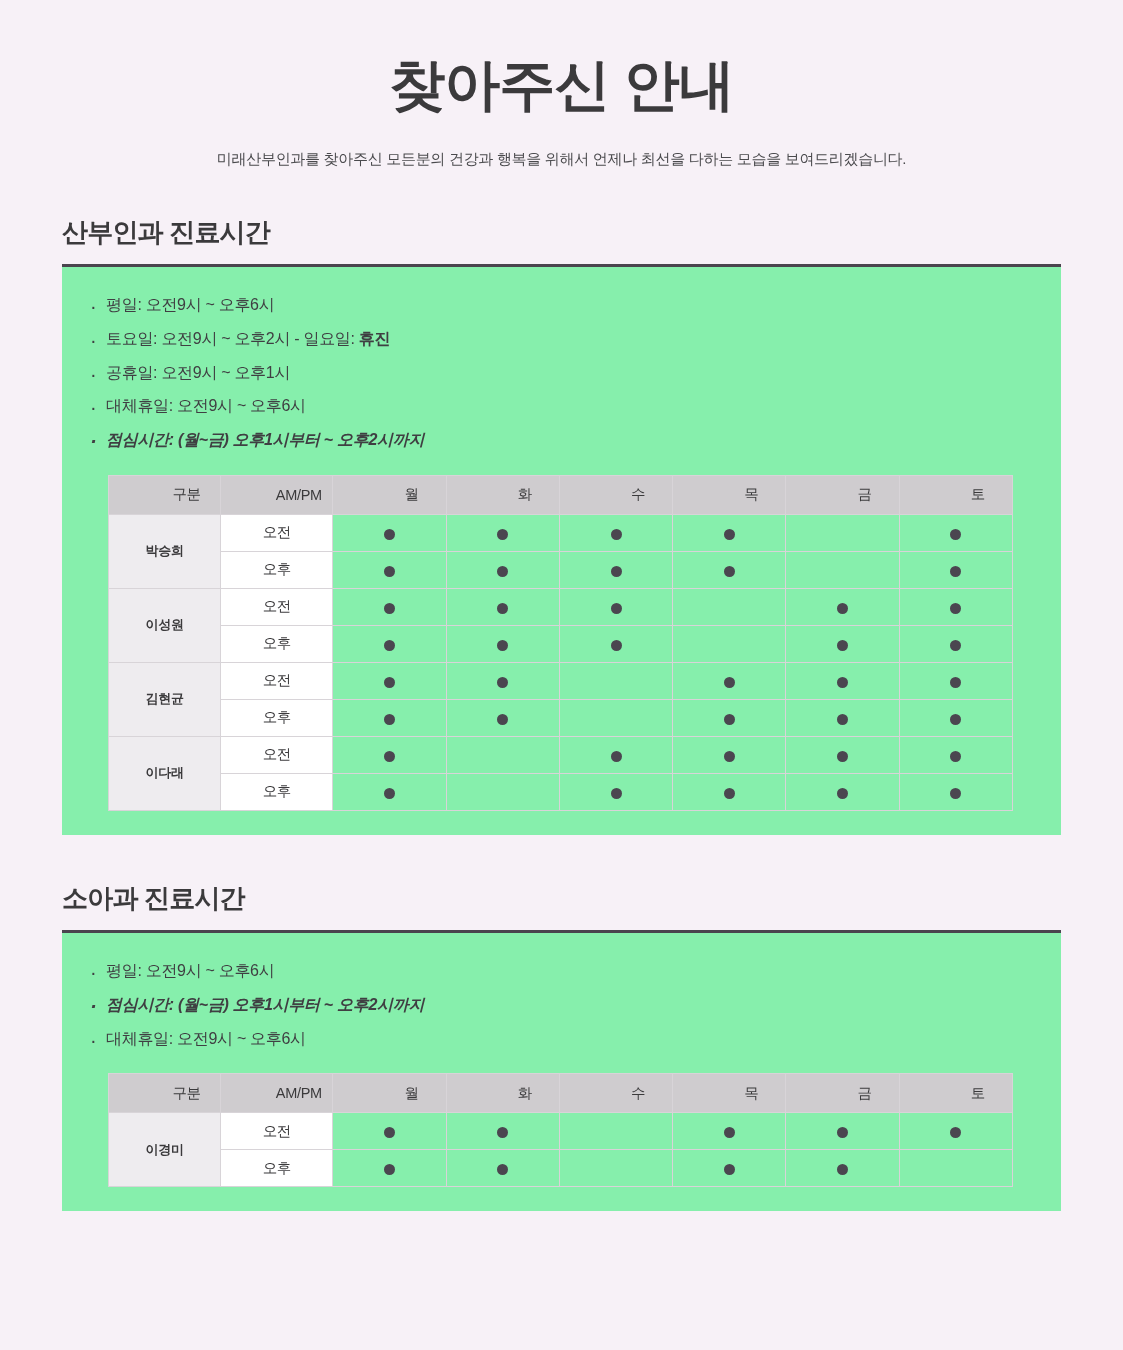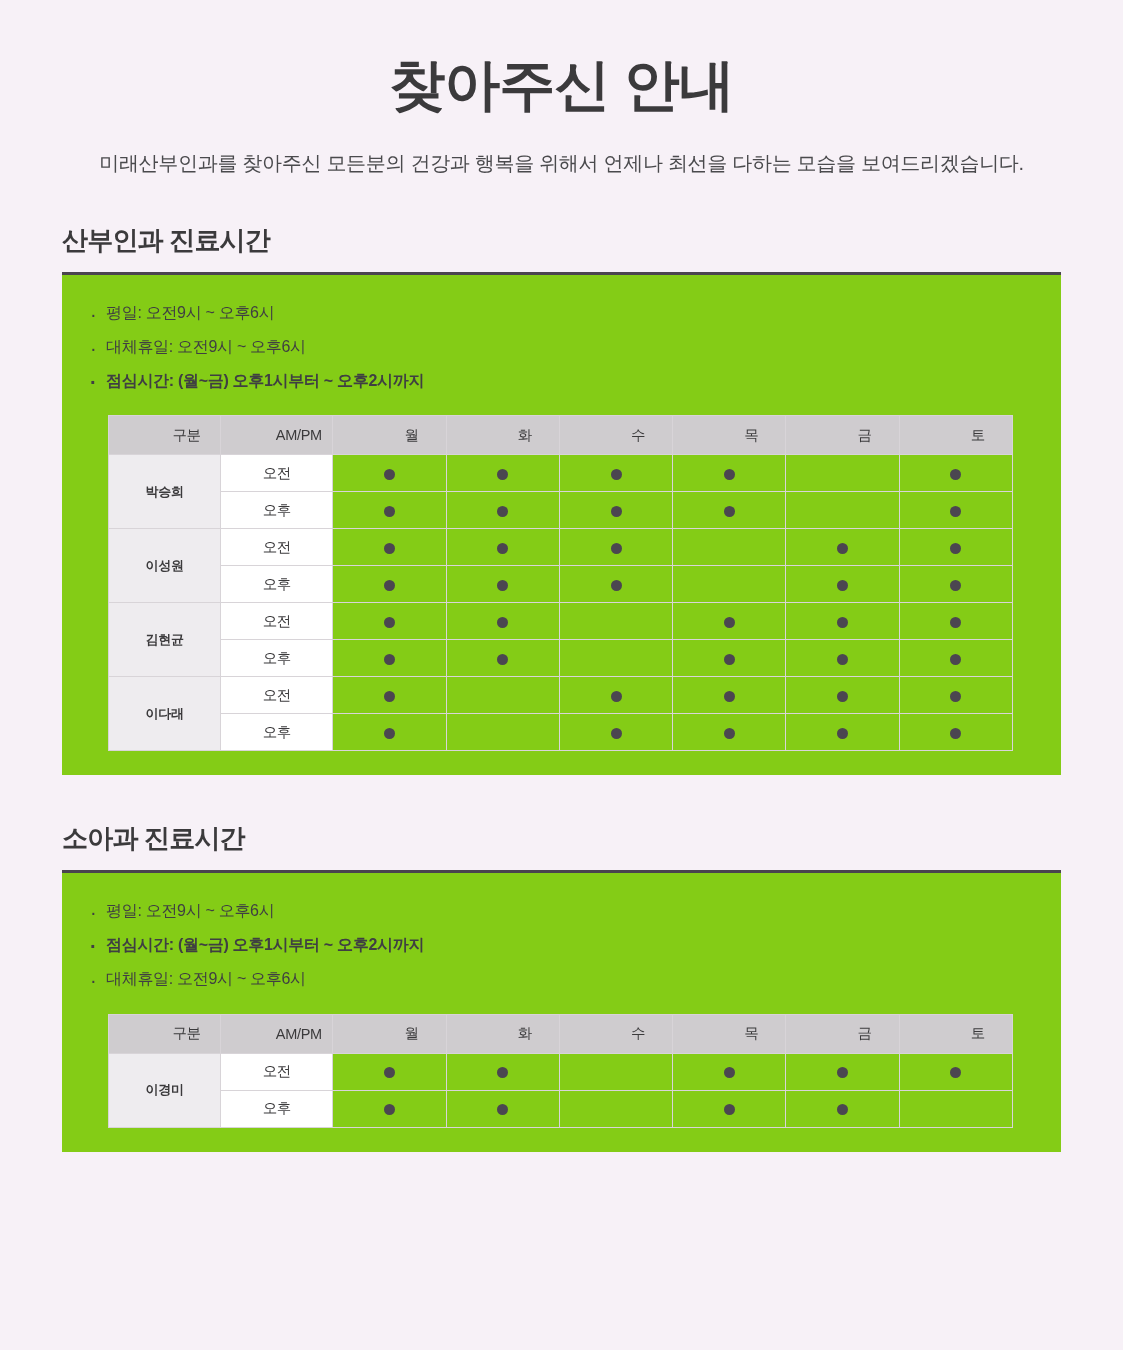--- a/index.html
+++ b/index.html
@@ -24,42 +24,42 @@
     text-align: center;
     font-size: 56px;
     font-weight: bold;
     letter-spacing: -1px;
     color: #3b3a3c;
     padding-top: 48px;
     margin: 0;
   }
   .page-subtitle {
     text-align: center;
-    font-size: 20px;
+    font-size: 15px;
     color: #4a4a4d;
     margin: 26px 0 0 0;
     letter-spacing: -0.3px;
   }
   .section {
     margin-top: 46px;
   }
   .section-heading {
     font-size: 26px;
     font-weight: bold;
     color: #3b3a3c;
     margin: 16px 0 14px 62px;
     letter-spacing: -0.8px;
   }
   .section-rule {
     height: 3px;
     background: #4a444e;
     margin: 0 62px 0 62px;
   }
   .panel {
-    background: #84cc16;
+    background: #86efac;
     margin: 0 62px;
     padding: 26px 0 24px 0;
     box-sizing: border-box;
   }
   ul.info-list {
     list-style: none;
     margin: 0;
     padding: 0 0 0 24px;
   }
   ul.info-list li {
@@ -75,20 +75,21 @@
     content: "·";
     position: absolute;
     left: 4px;
     top: -1px;
     font-size: 20px;
     line-height: 1.4;
     color: #3f3f42;
   }
   ul.info-list li.bold {
     font-weight: bold;
+    font-style: italic;
   }
   ul.info-list li b {
     font-weight: bold;
   }
   table.schedule {
     border-collapse: collapse;
     width: 905px;
     margin: 22px 0 0 46px;
     table-layout: fixed;
   }
@@ -144,20 +145,22 @@
   <h1 class="page-title">찾아주신 안내</h1>
   <p class="page-subtitle">미래산부인과를 찾아주신 모든분의 건강과 행복을 위해서 언제나 최선을 다하는 모습을 보여드리겠습니다.</p>
 
   <div id="sections-container">
       <div class="section">
         <h2 class="section-heading">산부인과 진료시간</h2>
         <div class="section-rule"></div>
         <div class="panel">
           <ul class="info-list">
             <li>평일: 오전9시 ~ 오후6시</li>
+            <li>토요일: 오전9시 ~ 오후2시 - 일요일: <b>휴진</b></li>
+            <li>공휴일: 오전9시 ~ 오후1시</li>
             <li>대체휴일: 오전9시 ~ 오후6시</li>
             <li class="bold">점심시간: (월~금) 오후1시부터 ~ 오후2시까지</li>
           </ul>
           <table class="schedule">
             <colgroup>
               <col class="col-gubun">
               <col class="col-ampm">
               <col class="col-day">
               <col class="col-day">
               <col class="col-day">

